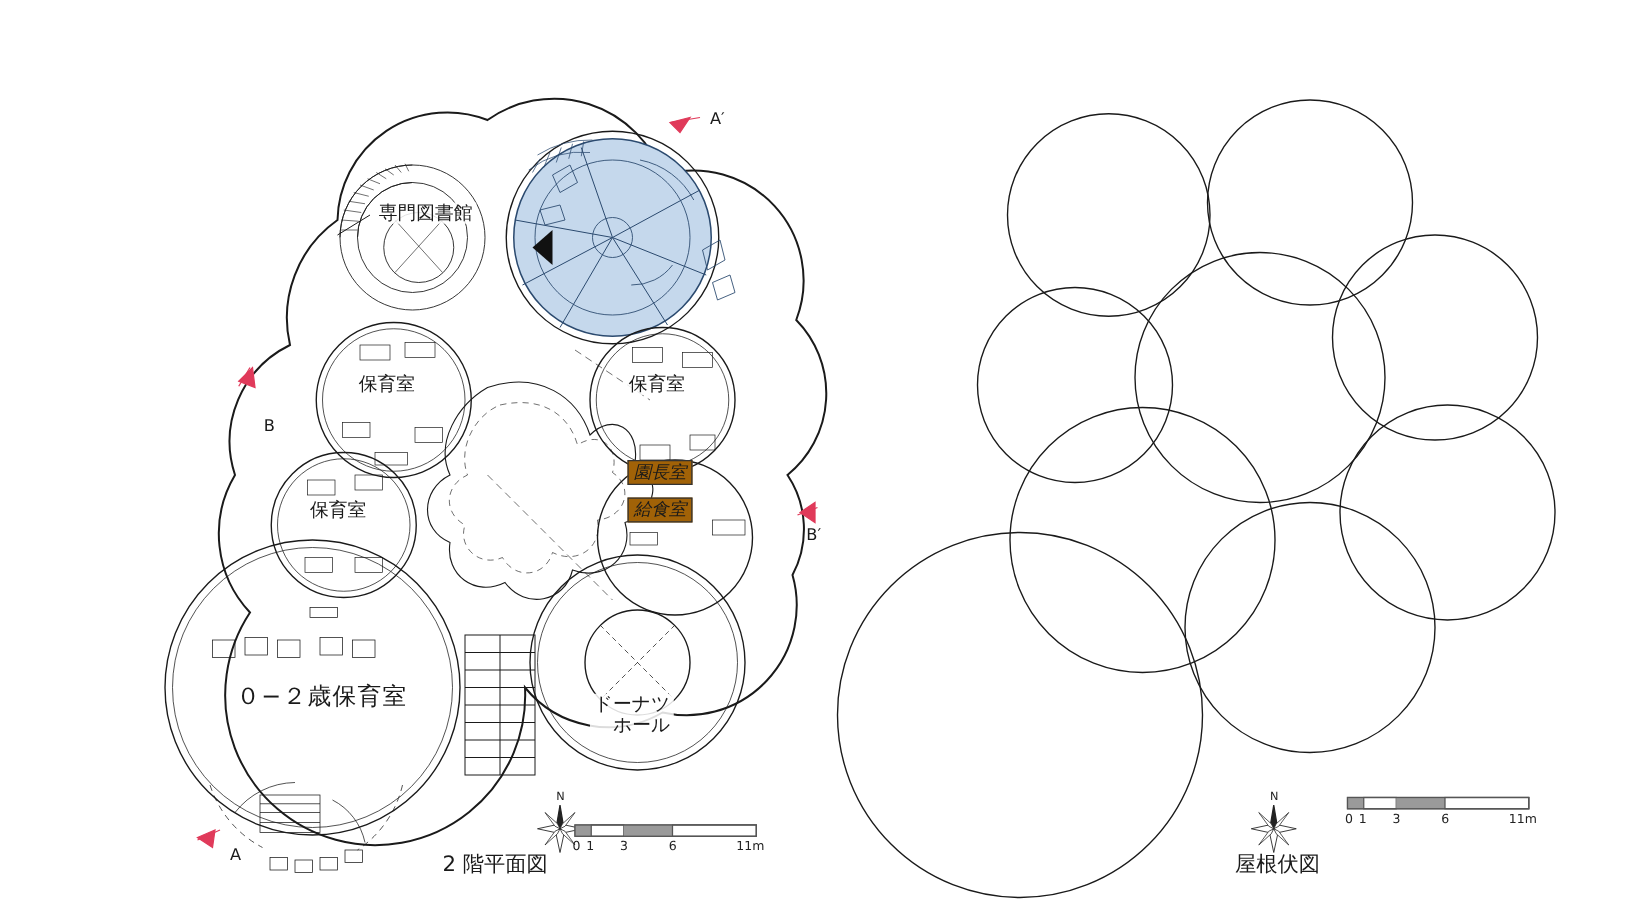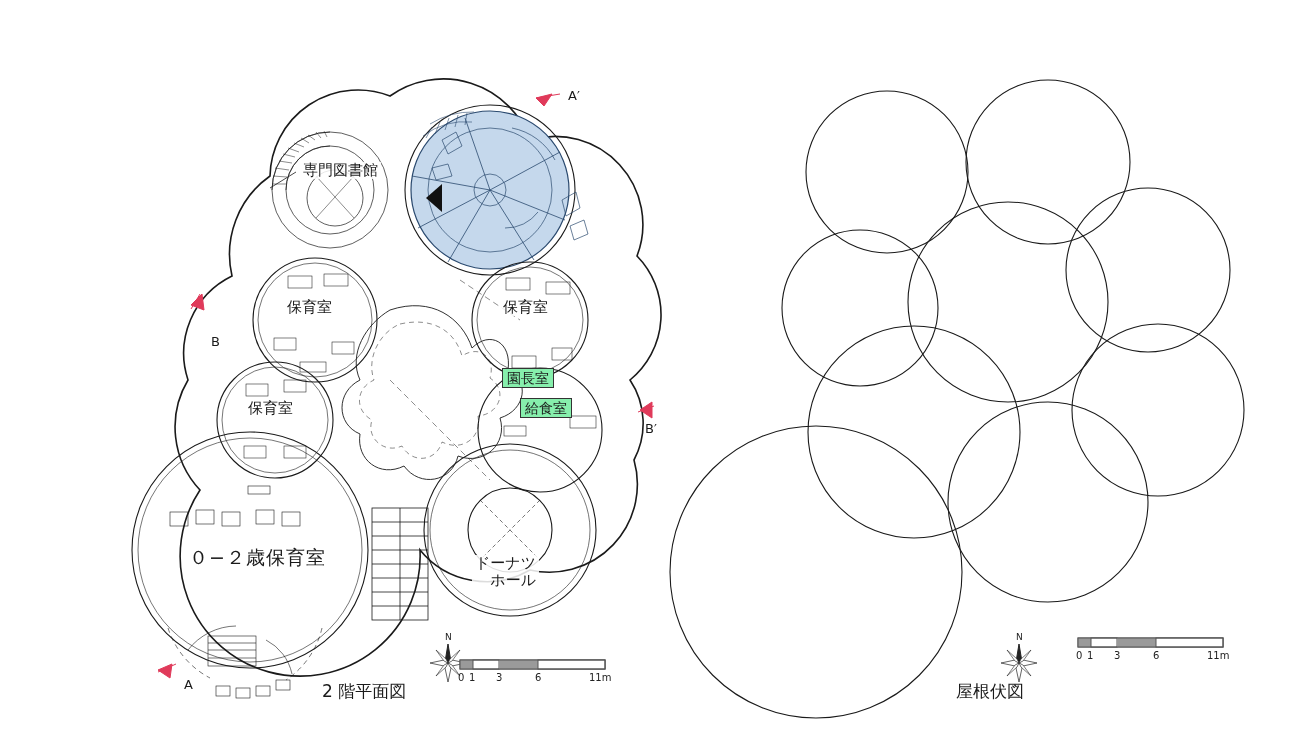--- a/index.html
+++ b/index.html
@@ -30,35 +30,37 @@
     position:absolute;
     font-size:15px;
     font-family:"DejaVu Sans", sans-serif;
     color:#1a1a1a;
     white-space:nowrap;
     line-height:1.15;
     text-align:right;
   }
   .lbl.boxed{
     border:1px solid #333;
-    background:#86efac;
+    background:#a16207;
     padding:1px 4px;
     font-size:14px;
+    font-style:italic;
   }
   .lbl.big{font-size:19px;letter-spacing:1px;}
   .lbl.plain-bg{background:rgba(255,255,255,0.85);padding:0 3px;}
 
   
   .secmark{position:absolute;font-size:13px;font-family:"DejaVu Sans", sans-serif;}
 
   
   .caption{
     position:absolute;
     font-size:17px;
     font-family:"DejaVu Sans", sans-serif;
+    margin-left:32px;
   }
 
   
   .scalebar{position:absolute;}
   .scalebar .ticks{
     position:relative;
     font-size:10px;
     font-family:"DejaVu Sans", sans-serif;
     color:#222;
     height:12px;
@@ -228,21 +230,21 @@
         </g>
 
       </g>
     </svg>
 
     <div class="lbl plain-bg" style="left:240px;top:82px;">専門図書館</div>
     <div class="lbl plain-bg" style="left:224px;top:219px;">保育室</div>
     <div class="lbl plain-bg" style="left:440px;top:219px;">保育室</div>
     <div class="lbl plain-bg" style="left:185px;top:320px;">保育室</div>
     <div class="lbl boxed" style="left:442px;top:288px;">園長室</div>
-    <div class="lbl boxed" style="left:460px;top:318px;">給食室</div>
+    <div class="lbl boxed" style="left:442px;top:318px;">給食室</div>
     <div class="lbl big plain-bg" style="left:126px;top:467px;">０−２歳保育室</div>
     <div class="lbl plain-bg" style="left:412px;top:475px;white-space:pre;">ドーナツ
 ホール</div>
 
     <svg style="position:absolute;left:0;top:0;" width="700" height="640">
       <path d="M236 92 L210 108" stroke="#1a1a1a" stroke-width="0.8" fill="none"></path>
     </svg>
 
     <div class="secmark" style="left:508px;top:8px;">A′</div>
     <div class="secmark" style="left:124px;top:597px;">A</div>

